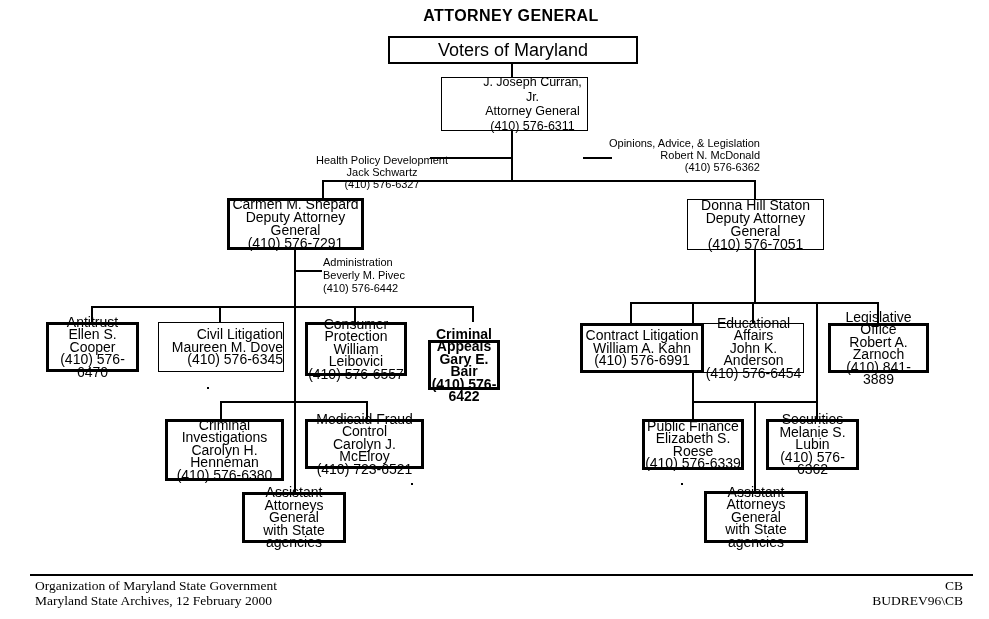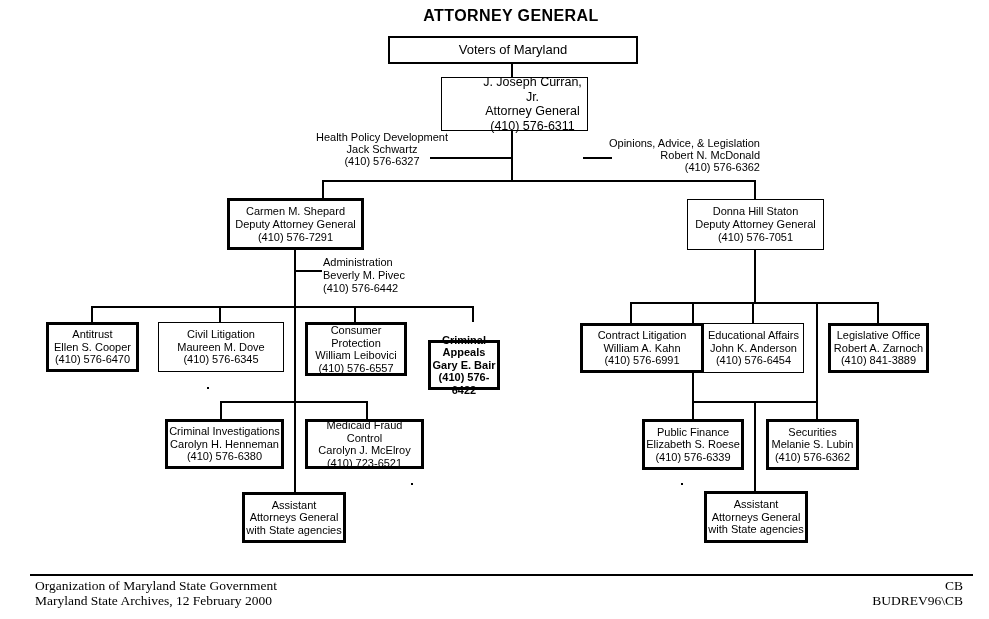--- a/index.html
+++ b/index.html
@@ -10,52 +10,52 @@
   }
   .title{
     position:absolute;left:261px;top:7px;width:500px;text-align:center;
     font-size:16px;font-weight:bold;letter-spacing:.4px;
   }
   
   .box{
     position:absolute;box-sizing:border-box;background:#fff;
     border:1px solid #000;display:flex;flex-direction:column;
     justify-content:center;align-items:center;text-align:center;
-    font-size:11px;line-height:12.5px;
+    font-size:14px;line-height:12.5px;
   }
   .bold{border-width:3px;}
   .semibold{border-width:2px;}
   
   .ann{position:absolute;text-align:center;font-size:11px;line-height:12px;}
   .ann-left{text-align:left;line-height:13px;}
   
   .ln{position:absolute;background:#000;}
   .dot{position:absolute;width:2px;height:2px;background:#000;}
 
   
-  .b-voters{left:388px;top:36px;width:250px;height:28px;font-size:13px;}
+  .b-voters{left:388px;top:36px;width:250px;height:28px;font-size:18px;}
   .b-curran{left:441px;top:77px;width:147px;height:54px;font-size:12.5px;line-height:14.5px;padding-left:36px;}
   .b-carmen{left:227px;top:198px;width:137px;height:52px;line-height:13px;}
   .b-donna{left:687px;top:199px;width:137px;height:51px;line-height:13px;}
   .b-antitrust{left:46px;top:322px;width:93px;height:50px;}
-  .b-civil{left:158px;top:322px;width:126px;height:50px;}
+  .b-civil{left:158px;top:322px;width:126px;height:50px;align-items:flex-end;}
   .b-consumer{left:305px;top:322px;width:102px;height:54px;}
   .b-appeals{left:428px;top:340px;width:72px;height:50px;font-weight:bold;}
   .b-contract{left:580px;top:323px;width:124px;height:50px;}
   .b-educational{left:703px;top:323px;width:101px;height:50px;}
   .b-legislative{left:828px;top:323px;width:101px;height:50px;}
-  .b-criminv{left:165px;top:419px;width:119px;height:50px;}
+  .b-criminv{left:165px;top:419px;width:119px;height:62px;}
   .b-medicaid{left:305px;top:419px;width:119px;height:50px;}
   .b-pubfin{left:642px;top:419px;width:102px;height:51px;}
   .b-securities{left:766px;top:419px;width:93px;height:51px;}
   .b-asstleft{left:242px;top:492px;width:104px;height:51px;}
   .b-asstright{left:704px;top:491px;width:104px;height:52px;}
 
   
-  .a-health{left:292px;top:131px;width:180px;}
+  .a-health{left:292px;top:154px;width:180px;}
   .a-opinions{left:570px;top:137px;width:190px;text-align:right;}
   .a-admin{left:323px;top:256px;width:150px;}
 
   
   .c1{left:511px;top:63px;width:2px;height:14px;}
   .c2{left:511px;top:130px;width:2px;height:51px;}
   .c3{left:430px;top:157px;width:82px;height:2px;}
   .c4{left:583px;top:157px;width:29px;height:2px;}
   .c5{left:322px;top:180px;width:434px;height:2px;}
   .c6{left:322px;top:180px;width:2px;height:18px;}

